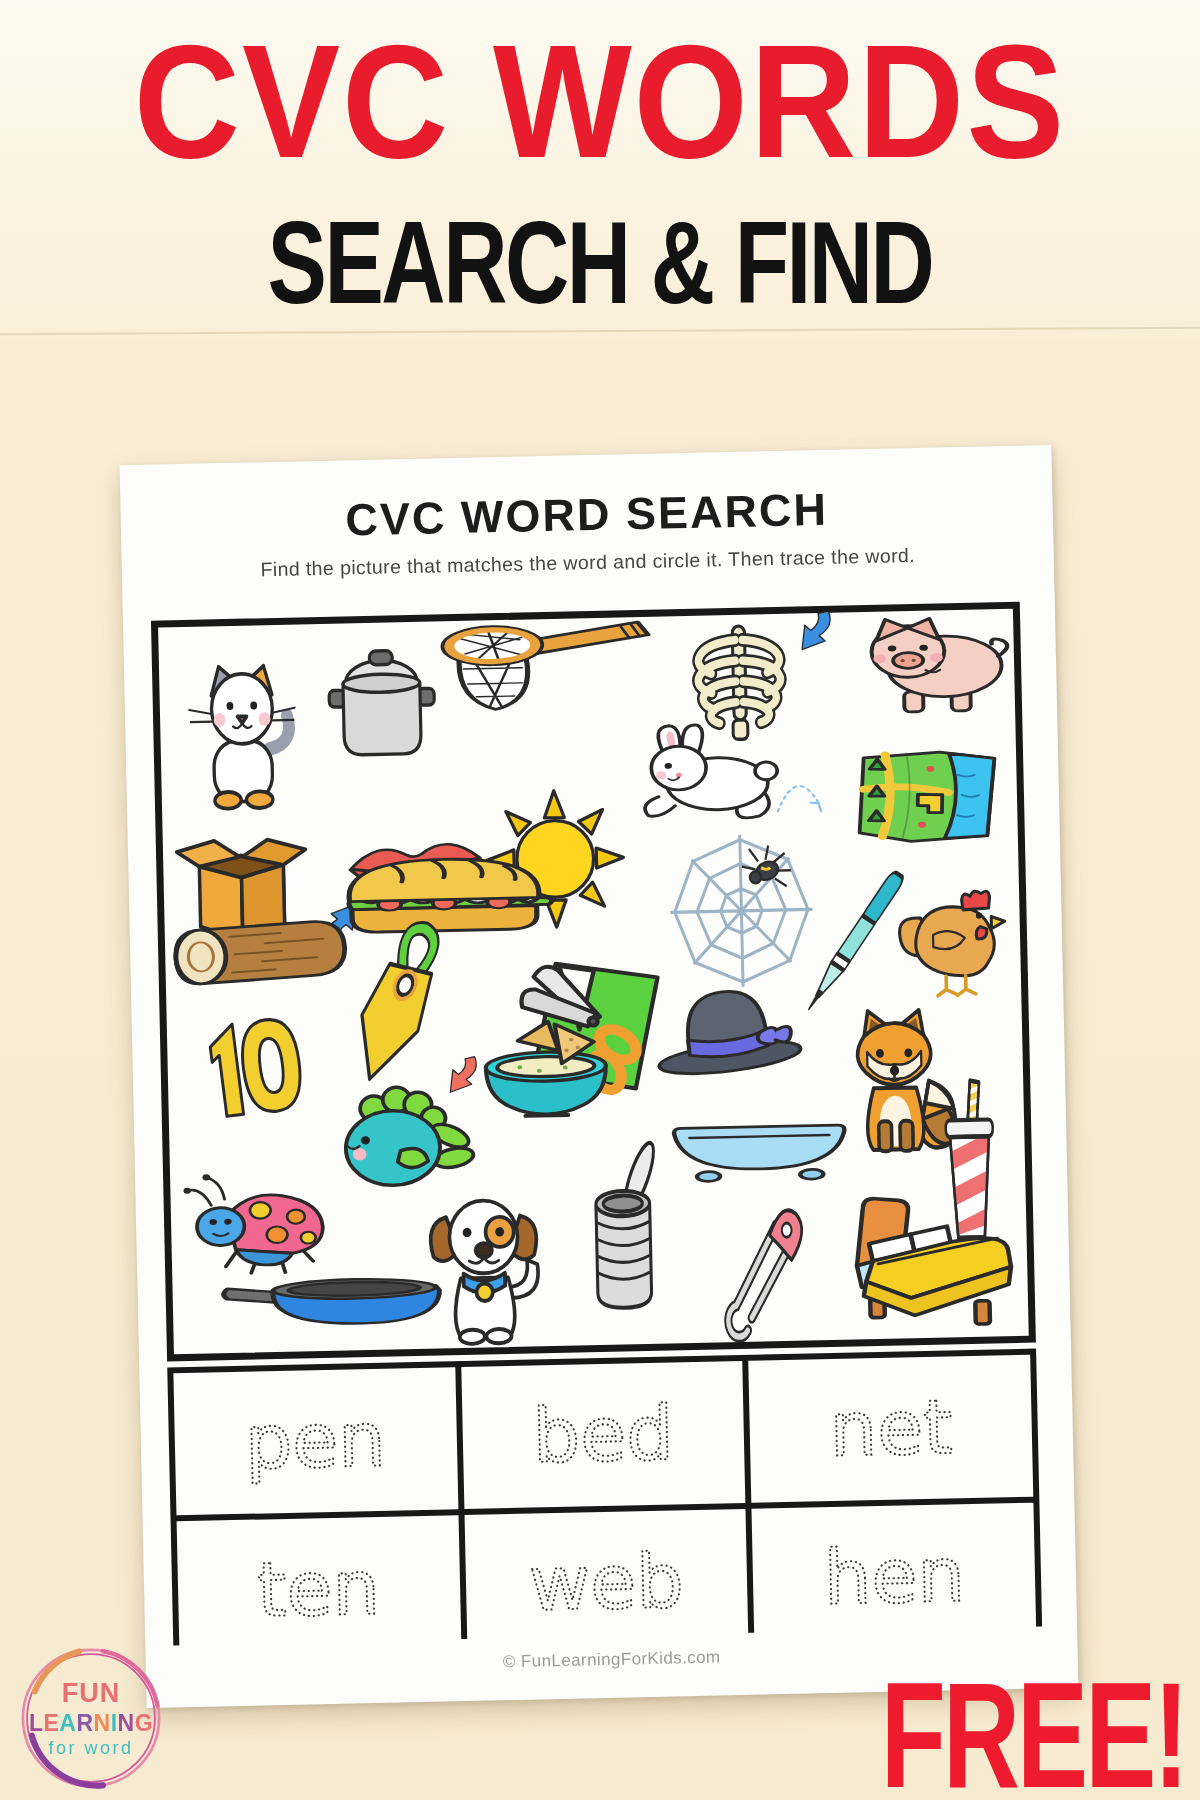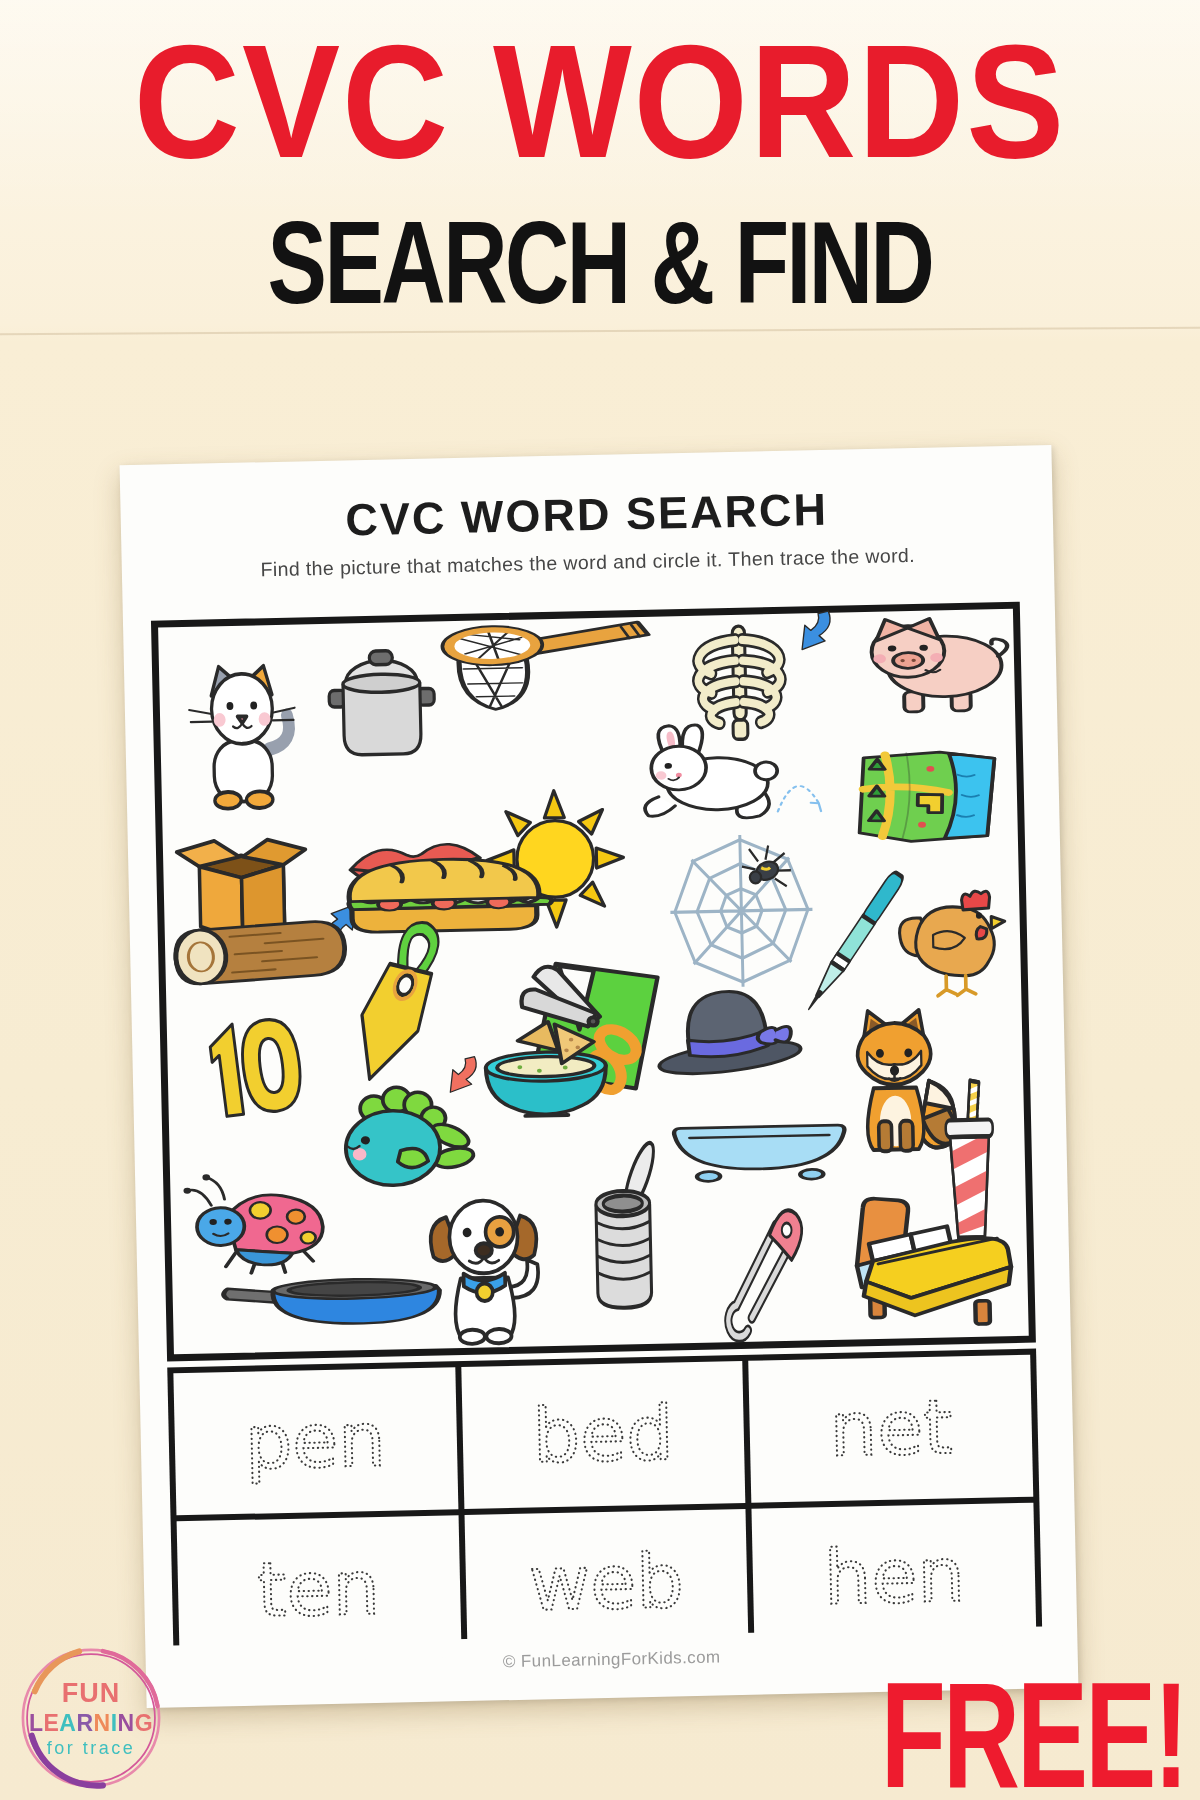--- a/index.html
+++ b/index.html
@@ -603,19 +603,19 @@
     <svg class="ring" viewBox="0 0 100 100">
       <circle cx="50" cy="50" r="46" fill="none" stroke="#e889ab" stroke-width="1.8"></circle>
       <circle cx="50" cy="50" r="43.2" fill="none" stroke="#d4589a" stroke-width="1.2"></circle>
       <path d="M10 62 A46 46 0 0 0 58 95.5" fill="none" stroke="#8a3f9e" stroke-width="4.2" stroke-linecap="round"></path>
       <path d="M12 32 A46 46 0 0 1 42 5" fill="none" stroke="#e8975a" stroke-width="4" stroke-linecap="round"></path>
       <path d="M58 4.8 A46 46 0 0 1 95 42" fill="none" stroke="#e06a9a" stroke-width="3" stroke-linecap="round"></path>
     </svg>
     <div class="logo-text">
       <div class="logo-line1">FUN</div>
       <div class="logo-line2"><span style="color: rgb(154, 79, 158);">L</span><span style="color: rgb(232, 112, 112);">E</span><span style="color: rgb(63, 191, 191);">A</span><span style="color: rgb(138, 90, 168);">R</span><span style="color: rgb(239, 138, 90);">N</span><span style="color: rgb(63, 191, 191);">I</span><span style="color: rgb(154, 79, 158);">N</span><span style="color: rgb(232, 112, 112);">G</span></div>
-      <div class="logo-line3">for trace</div>
+      <div class="logo-line3">for word</div>
     </div>
   </div>
 
   <div class="free-label">FREE!</div>
 
 </div>
 
 </body></html>

